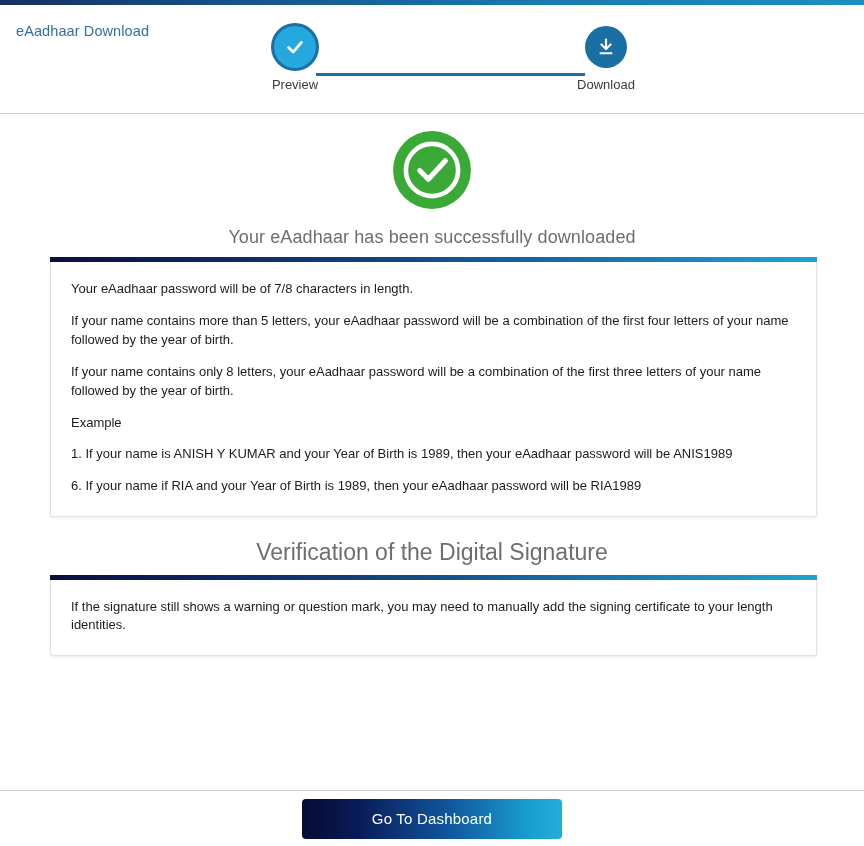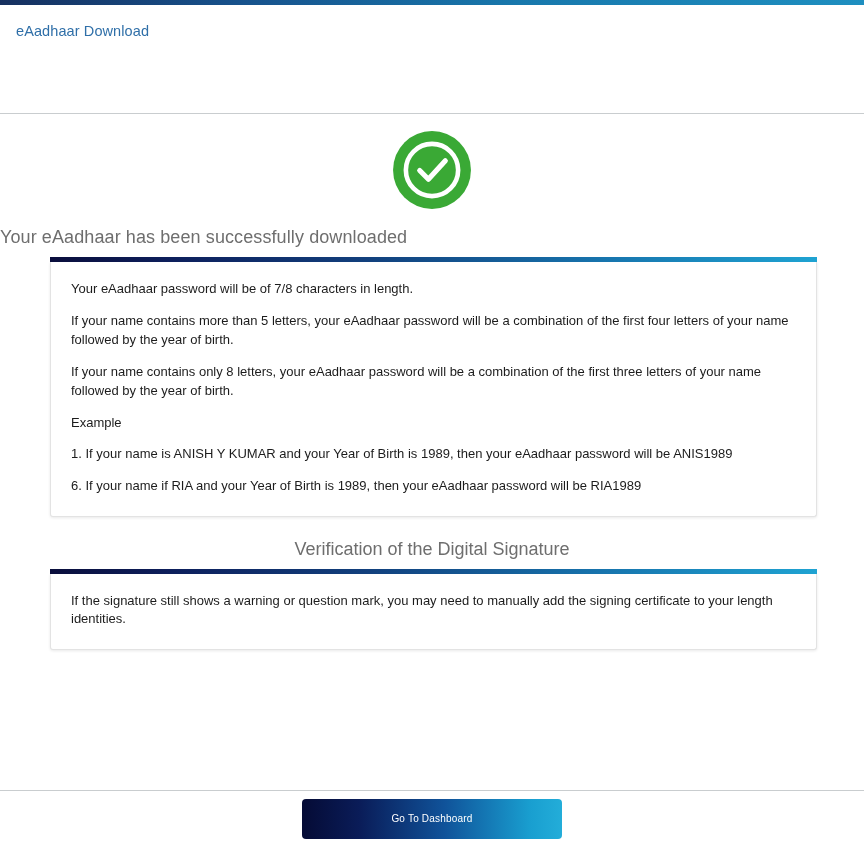--- a/index.html
+++ b/index.html
@@ -113,21 +113,21 @@
 
   .success-icon-wrap {
     width: 100%;
     display: flex;
     justify-content: center;
     margin-top: 15px;
   }
   .success-svg { width: 82px; height: 82px; display:block; }
 
   .success-msg {
-    text-align: left;
+    text-align: center;
     font-size: 18px;
     color: #6e6e6e;
     margin-top: 16px;
     letter-spacing: 0.1px;
   }
 
   
   .card {
     position: relative;
     margin: 14px 47px 0 50px;
@@ -149,21 +149,21 @@
     font-size: 13px;
     line-height: 1.42;
     color: #1c1c1c;
     margin-bottom: 14px;
   }
   .card-para:last-child { margin-bottom: 0; }
   .card-para.bold { font-weight: normal; margin-bottom: 12px; }
 
   .section-heading {
     text-align: center;
-    font-size: 18px;
+    font-size: 23px;
     color: #6e6e6e;
     margin-top: 22px;
   }
 
   .card-second { margin-top: 14px; }
 
   
   .divider-bottom {
     position: absolute;
     top: 790px; left: 0;
@@ -180,38 +180,65 @@
     display: flex;
     align-items: center;
     justify-content: center;
   }
   .dashboard-btn {
     width: 260px;
     height: 40px;
     border: none;
     border-radius: 4px;
     color: #ffffff;
-    font-size: 10px;
+    font-size: 15px;
     font-family: "Liberation Sans", sans-serif;
     letter-spacing: 0.2px;
     cursor: pointer;
     background: linear-gradient(90deg, #050b35 0%, #0a1c58 22%, #10539a 55%, #199fd0 88%, #23add9 100%);
   }
 </style>
 </head>
 <body>
 
 <div class="app">
 
   <div class="top-accent"></div>
 
   <div class="header">
     <span class="header-title">eAadhaar Download</span>
   </div>
 
+  <div class="stepper">
+    <div class="step-line"></div>
+
+    <div class="step step-preview">
+      <div class="step-circle done">
+        <span>
+          <svg class="check-svg" viewBox="0 0 24 24" fill="none" stroke="#ffffff" stroke-width="3" stroke-linecap="round" stroke-linejoin="round">
+            <polyline points="5,12.5 10,17.5 19,7"></polyline>
+          </svg>
+        </span>
+      </div>
+      <div class="step-label">Preview</div>
+    </div>
+
+    <div class="step step-download">
+      <div class="step-circle active">
+        <span>
+          <svg class="dl-svg" viewBox="0 0 24 24" fill="none" stroke="#ffffff" stroke-width="2.6" stroke-linecap="round" stroke-linejoin="round">
+            <line x1="12" y1="3" x2="12" y2="13"></line>
+            <polyline points="6.5,9 12,14.5 17.5,9"></polyline>
+            <line x1="5.5" y1="19.5" x2="18.5" y2="19.5"></line>
+          </svg>
+        </span>
+      </div>
+      <div class="step-label">Download</div>
+    </div>
+  </div>
 
   <div class="divider-top"></div>
 
   <div class="content">
 
     <div class="success-icon-wrap">
       <span>
         <svg class="success-svg" viewBox="0 0 80 80">
           <circle cx="40" cy="40" r="38" fill="#3aa935"></circle>
           <circle cx="40" cy="40" r="25.5" fill="none" stroke="#ffffff" stroke-width="4.5"></circle>

